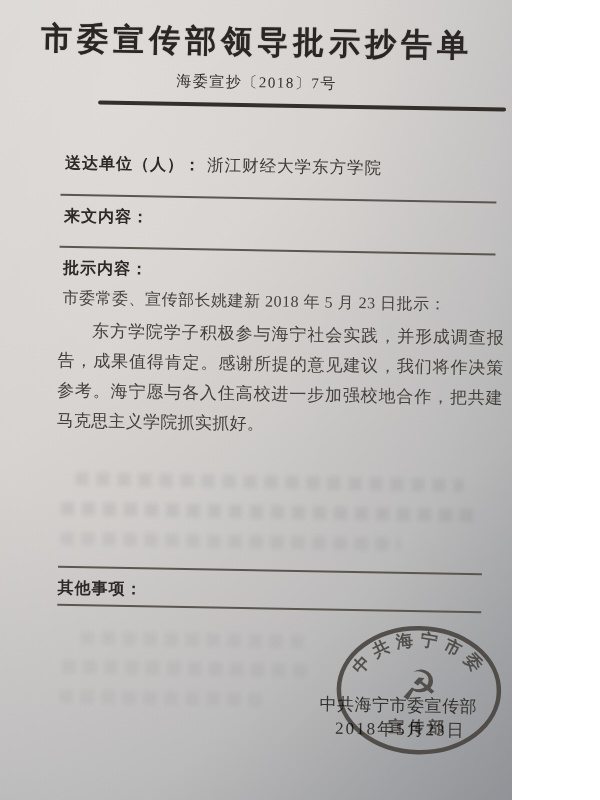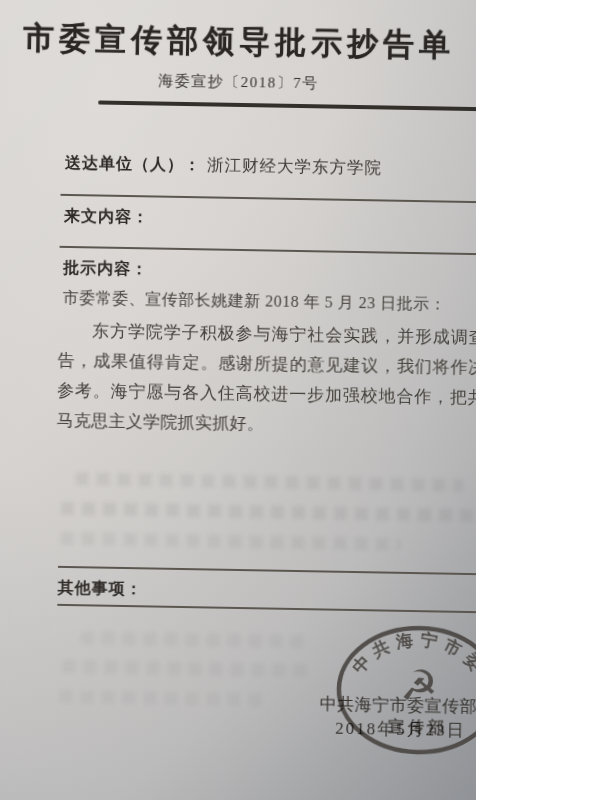--- a/index.html
+++ b/index.html
@@ -1,17 +1,17 @@
 <!DOCTYPE html>
 <html><head>
 <meta charset="utf-8">
 <style>
   html,body { margin:0; padding:0; }
   .photo {
-    position:relative; width:476px; height:800px; overflow:hidden;
+    position:relative; width:512px; height:800px; overflow:hidden;
     background:
       linear-gradient(135deg, rgba(255,255,255,.10) 0%, rgba(255,255,255,0) 35%,
                       rgba(118,122,128,.18) 72%, rgba(96,101,108,.42) 100%),
       radial-gradient(ellipse at 22% 12%, #dcd9d6 0%, #d6d3d0 42%, #cbc9c8 68%, #b2b3b5 100%);
     font-family:"Liberation Serif", serif;
   }
   .doc { position:absolute; inset:0; transform:rotate(1deg); transform-origin:300px 110px; }
   .title {
     position:absolute; top:22px; left:0; width:100%; margin:0;
     text-align:center; font-size:31px; font-weight:bold; letter-spacing:5px;

